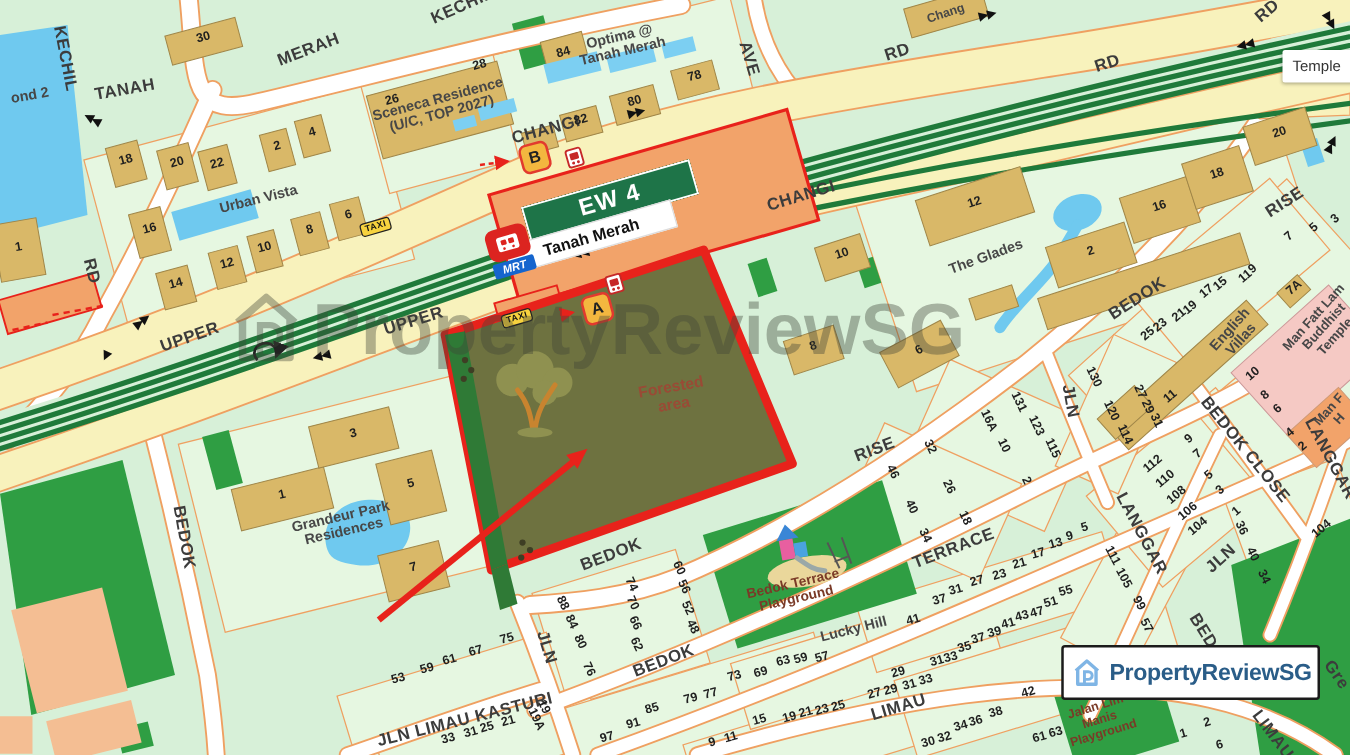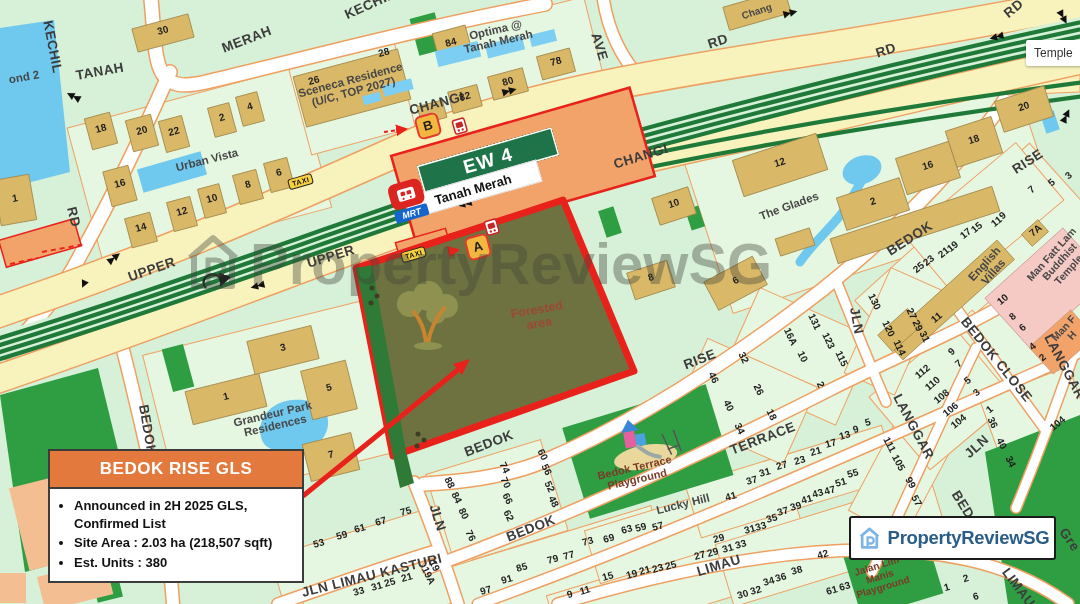--- a/index.html
+++ b/index.html
@@ -550,28 +550,20 @@
       <path d="M26,58 V32 h8 a8,8 0 0 1 0,16 h-8" stroke="#3f4438" stroke-width="5" fill="none"></path>
     </svg>
     <span>PropertyReviewSG</span>
   </div>
 
   <div class="traffic">
     <span>Temple</span>
     <span class="cb"></span>
   </div>
 
-  <div class="callout">
-    <div class="hd">BEDOK RISE GLS</div>
-    <ul>
-      <li>Announced in 2H 2025 GLS, Confirmed List</li>
-      <li>Site Area : 2.03 ha (218,507 sqft)</li>
-      <li>Est. Units : 380</li>
-    </ul>
-  </div>
 
   <div class="brand">
     <svg width="27" height="27" viewBox="0 0 62 70">
       <path d="M8,30 L31,10 L54,30 M12,27 V58 H50 V27" stroke="#7FB5E5" stroke-width="7" fill="none" stroke-linejoin="round"></path>
       <path d="M26,58 V32 h8 a8,8 0 0 1 0,16 h-8" stroke="#7FB5E5" stroke-width="6" fill="none"></path>
     </svg>
     <span>PropertyReviewSG</span>
   </div>
 
 </div>

